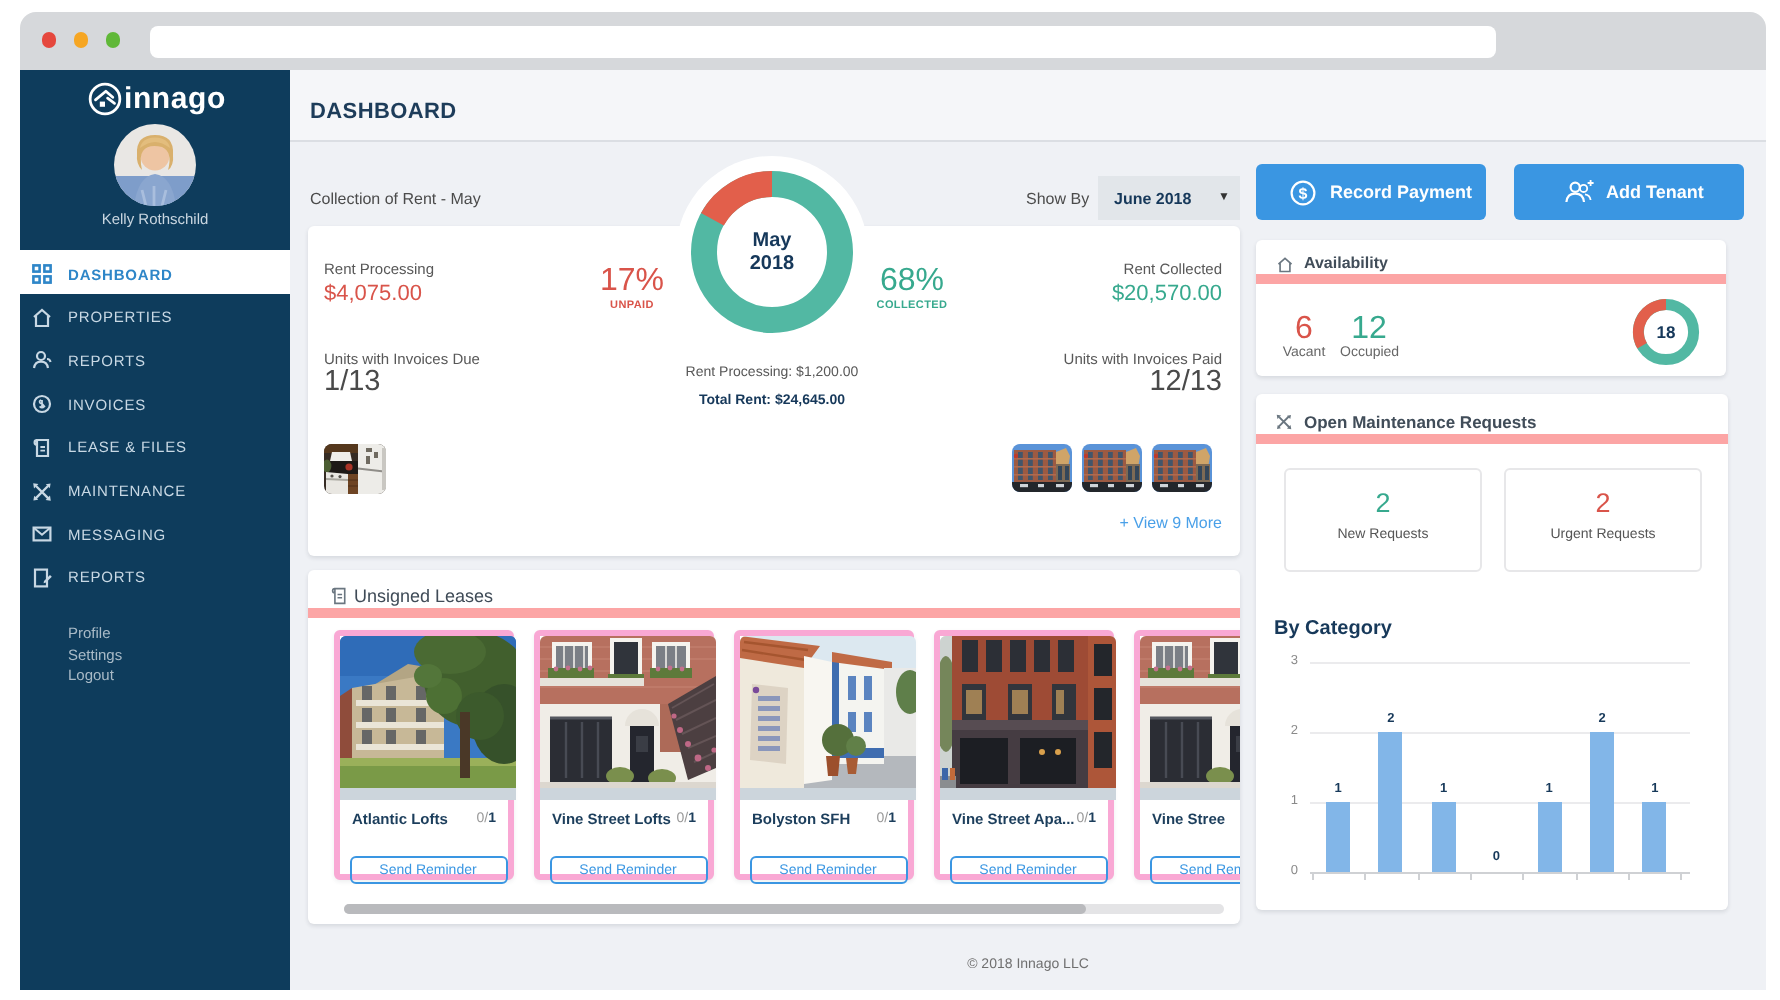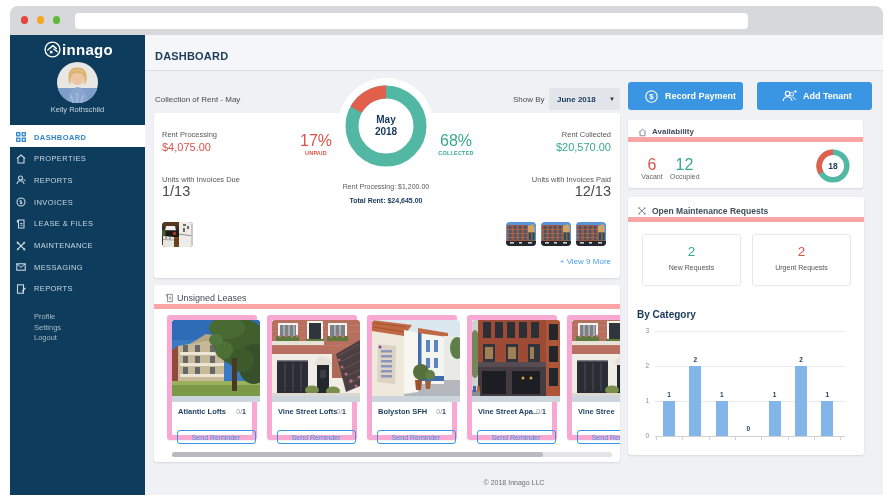--- a/index.html
+++ b/index.html
@@ -26,21 +26,21 @@
 .hd{position:absolute;left:0;top:0;right:0;height:25px;border-bottom:5px solid #fca5a5;}
 .hd .hic{position:absolute;left:10px;top:9.5px;width:8.5px;height:8.5px;}
 .hd .htx{position:absolute;left:24px;top:9px;font-size:8.5px;font-weight:bold;color:#414d59;}
 
 .gl{left:27px;width:190px;height:1px;background:#ebebed;}
 .axl{left:3px;width:18px;text-align:right;font-size:6.5px;color:#8a8a8a;}
 .bar{width:12px;background:#82b6e8;}
 .bl{width:12px;text-align:center;font-size:6.5px;font-weight:bold;color:#17395a;}
 .tick{top:239px;width:1px;height:4px;background:#cfd1d4;}
 
-.pcard{position:absolute;top:30px;width:90px;height:125px;background:#fff;border:5px solid #f9a8d4;border-radius:3px;box-shadow:0 1px 2px rgba(40,50,60,0.08);}
+.pcard{position:absolute;top:30px;width:90px;height:125px;background:#fff;border:3px solid #f9a8d4;border-radius:3px;box-shadow:0 1px 2px rgba(40,50,60,0.08);}
 .pcard .strip{position:absolute;left:0;top:76px;width:88px;height:6px;background:#ccd5dc;}
 .pcard .nm{position:absolute;left:6px;top:87px;font-size:7.5px;font-weight:bold;color:#1c3e5c;white-space:nowrap;}
 .pcard .frac{position:absolute;right:6px;top:87.5px;font-size:7px;color:#999;}
 .pcard .frac b{color:#1c3e5c;}
 .pcard .btn{position:absolute;left:4.5px;top:109.5px;width:79px;height:14px;border:1px solid #3a96e2;border-radius:3px;text-align:center;font-size:7px;color:#3a96e2;line-height:13px;}
 </style>
 </head>
 <body>
 
 <div class="abs" id="chrome">

